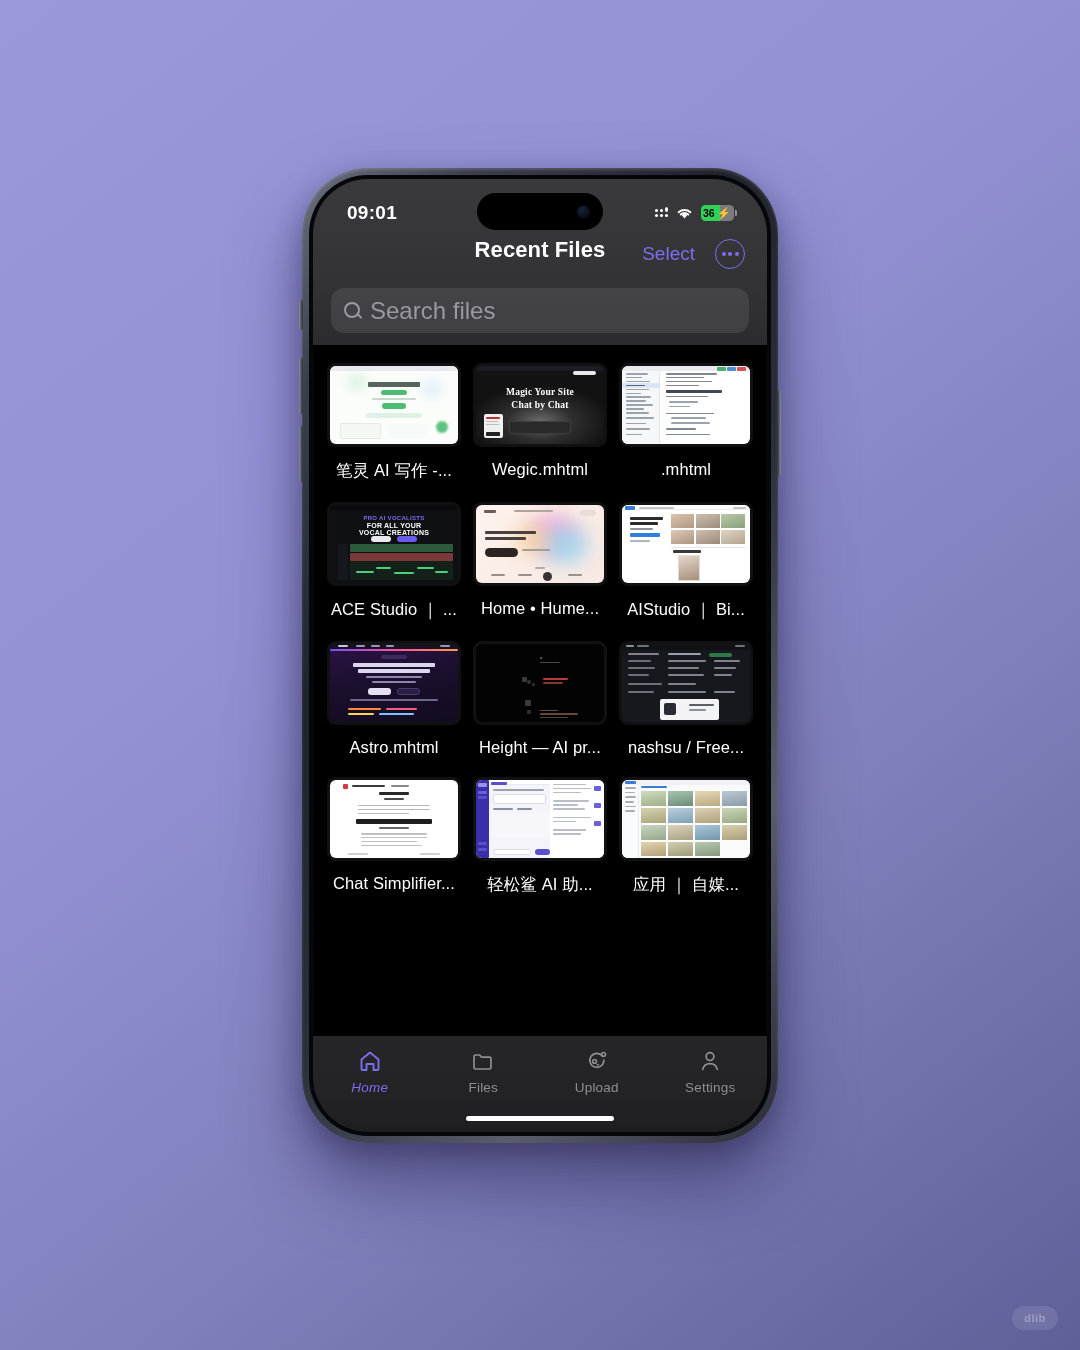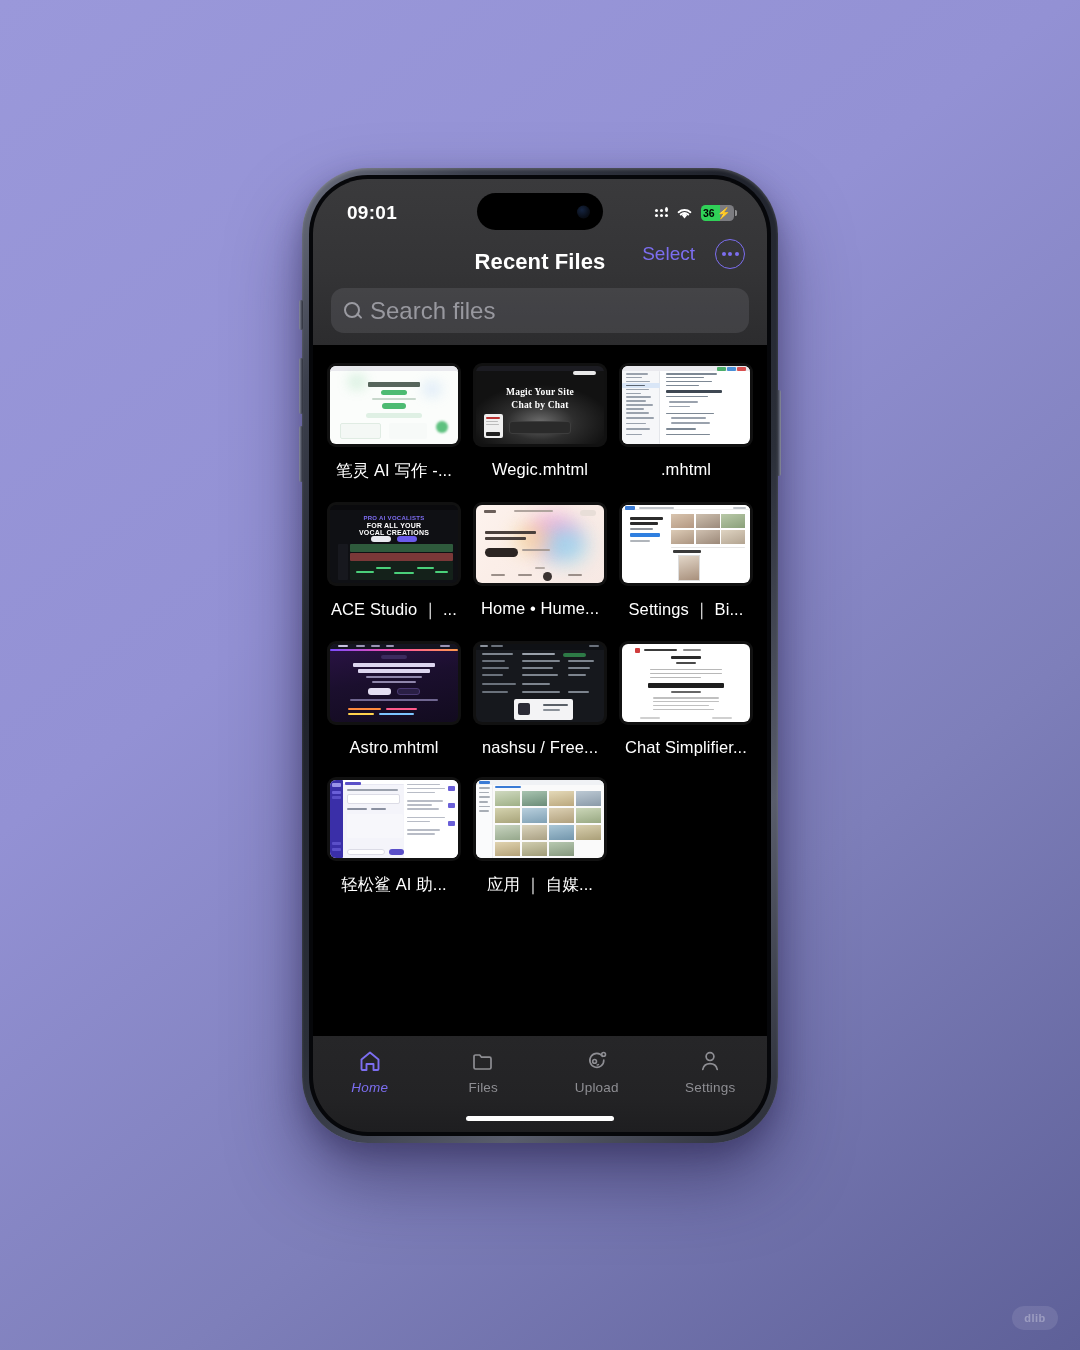--- a/index.html
+++ b/index.html
@@ -84,21 +84,21 @@
     width:33px; height:16px; border-radius:4.5px;
     background:linear-gradient(90deg,#30d158 0%,#30d158 58%,#7c7c80 58%,#7c7c80 100%);
     display:flex; align-items:center; justify-content:flex-start;
     padding-left:2px; position:relative;
   }
   #batt-pct { font-size:10.5px; font-weight:700; color:#000; letter-spacing:-0.2px; }
   #bolt { position:absolute; right:3px; top:50%; transform:translateY(-50%); font-size:11px; color:#fff; line-height:1; }
   #batt-tip { width:2px; height:6px; border-radius:0 1.5px 1.5px 0; background:rgba(255,255,255,0.45); }
 
   #navbar {
-    display:flex; align-items:flex-end; justify-content:center;
+    display:flex; align-items:flex-start; justify-content:center;
     padding:4px 22px 0 22px; position:relative; height:42px;
   }
   #nav-title { color:#fff; font-size:22px; font-weight:700; letter-spacing:0.1px; }
   #nav-right {
     position:absolute; right:22px; top:50%; transform:translateY(-50%);
     display:flex; align-items:center; gap:20px;
   }
   #select-btn { color:#7c6ef0; font-size:19px; font-weight:500; cursor:pointer; }
   #more-btn {
     width:30px; height:30px; border-radius:50%;
@@ -405,21 +405,21 @@
                 <div style="background:linear-gradient(160deg,#b9c9a8,#8aa07a);"></div>
                 <div style="background:linear-gradient(160deg,#dccbb6,#ab9480);"></div>
                 <div style="background:linear-gradient(160deg,#cfc0b0,#9b8878);"></div>
                 <div style="background:linear-gradient(160deg,#dfd4c2,#b2a390);"></div>
               </div>
               <div class="line" style="left:38%;top:54%;width:58%;height:0.8px;background:#e6e6e6;"></div>
               <div class="line" style="left:40%;top:58%;width:22%;height:2.5px;background:#3a3a3a;"></div>
               <div style="position:absolute;left:44%;top:64%;width:17%;height:34%;background:linear-gradient(165deg,#e2d6c8,#a8907c);border:0.5px solid #ddd;"></div>
             </div>
           </div>
-          <div class="caption">Settings ｜ Bi...</div>
+          <div class="caption">AIStudio ｜ Bi...</div>
         </div>
 
         <div class="cell">
           <div class="thumb">
             <div class="page t-astro">
               <div class="line" style="left:0;top:0;right:0;height:5px;background:#141420;"></div>
               <div class="line" style="left:6%;top:1.5%;width:8%;height:2px;background:#c9c2de;"></div>
               <div class="line" style="left:20%;top:1.5%;width:7%;height:2px;background:#9b94b4;"></div>
               <div class="line" style="left:32%;top:1.5%;width:7%;height:2px;background:#9b94b4;"></div>
               <div class="line" style="left:44%;top:1.5%;width:6%;height:2px;background:#9b94b4;"></div>
@@ -435,20 +435,39 @@
               <div class="line" style="left:16%;top:70%;width:68%;height:2px;background:#6f6690;"></div>
               <div class="line" style="left:14%;top:82%;width:26%;height:2.5px;background:#ff8a3d;"></div>
               <div class="line" style="left:44%;top:82%;width:24%;height:2.5px;background:#ff5a8a;"></div>
               <div class="line" style="left:14%;top:88%;width:20%;height:2.5px;background:#ffd24d;"></div>
               <div class="line" style="left:38%;top:88%;width:28%;height:2.5px;background:#7cc4ff;"></div>
             </div>
           </div>
           <div class="caption">Astro.mhtml</div>
         </div>
 
+        <div class="cell">
+          <div class="thumb">
+            <div class="page t-height">
+              <div class="line" style="left:50%;top:17%;width:2px;height:2px;background:#777;"></div>
+              <div class="line" style="left:50%;top:23%;width:16%;height:1.5px;background:#4a4a4a;"></div>
+              <div class="line" style="left:36%;top:42%;width:5px;height:5px;background:#3a3a3a;border-radius:1px;"></div>
+              <div class="line" style="left:40%;top:46%;width:4px;height:4px;background:#333;border-radius:50%;"></div>
+              <div class="line" style="left:44%;top:50%;width:3px;height:3px;background:#2e2e2e;"></div>
+              <div class="line" style="left:52%;top:44%;width:20%;height:2px;background:#b83c3c;"></div>
+              <div class="line" style="left:52%;top:49%;width:16%;height:2px;background:#8e3030;"></div>
+              <div class="line" style="left:38%;top:72%;width:6px;height:6px;background:#3a3a3a;border-radius:1px;"></div>
+              <div class="line" style="left:40%;top:84%;width:4px;height:4px;background:#2e2e2e;"></div>
+              <div class="line" style="left:50%;top:84%;width:14%;height:1.5px;background:#555;"></div>
+              <div class="line" style="left:50%;top:89%;width:30%;height:1.5px;background:#6a4a2a;"></div>
+              <div class="line" style="left:50%;top:93%;width:22%;height:1.5px;background:#444;"></div>
+            </div>
+          </div>
+          <div class="caption">Height — AI pr...</div>
+        </div>
 
         <div class="cell">
           <div class="thumb">
             <div class="page t-nashsu">
               <div class="line" style="left:0;top:0;right:0;height:6px;background:#0f1115;"></div>
               <div class="line" style="left:3%;top:1.5%;width:6%;height:2px;background:#8b929c;"></div>
               <div class="line" style="left:12%;top:1.5%;width:9%;height:2px;background:#6a717b;"></div>
               <div class="line" style="right:4%;top:1.5%;width:8%;height:2px;background:#6a717b;"></div>
               <div class="line" style="left:5%;top:12%;width:24%;height:2px;background:#7d848e;"></div>
               <div class="line" style="left:36%;top:12%;width:26%;height:2px;background:#9aa1ab;"></div>

